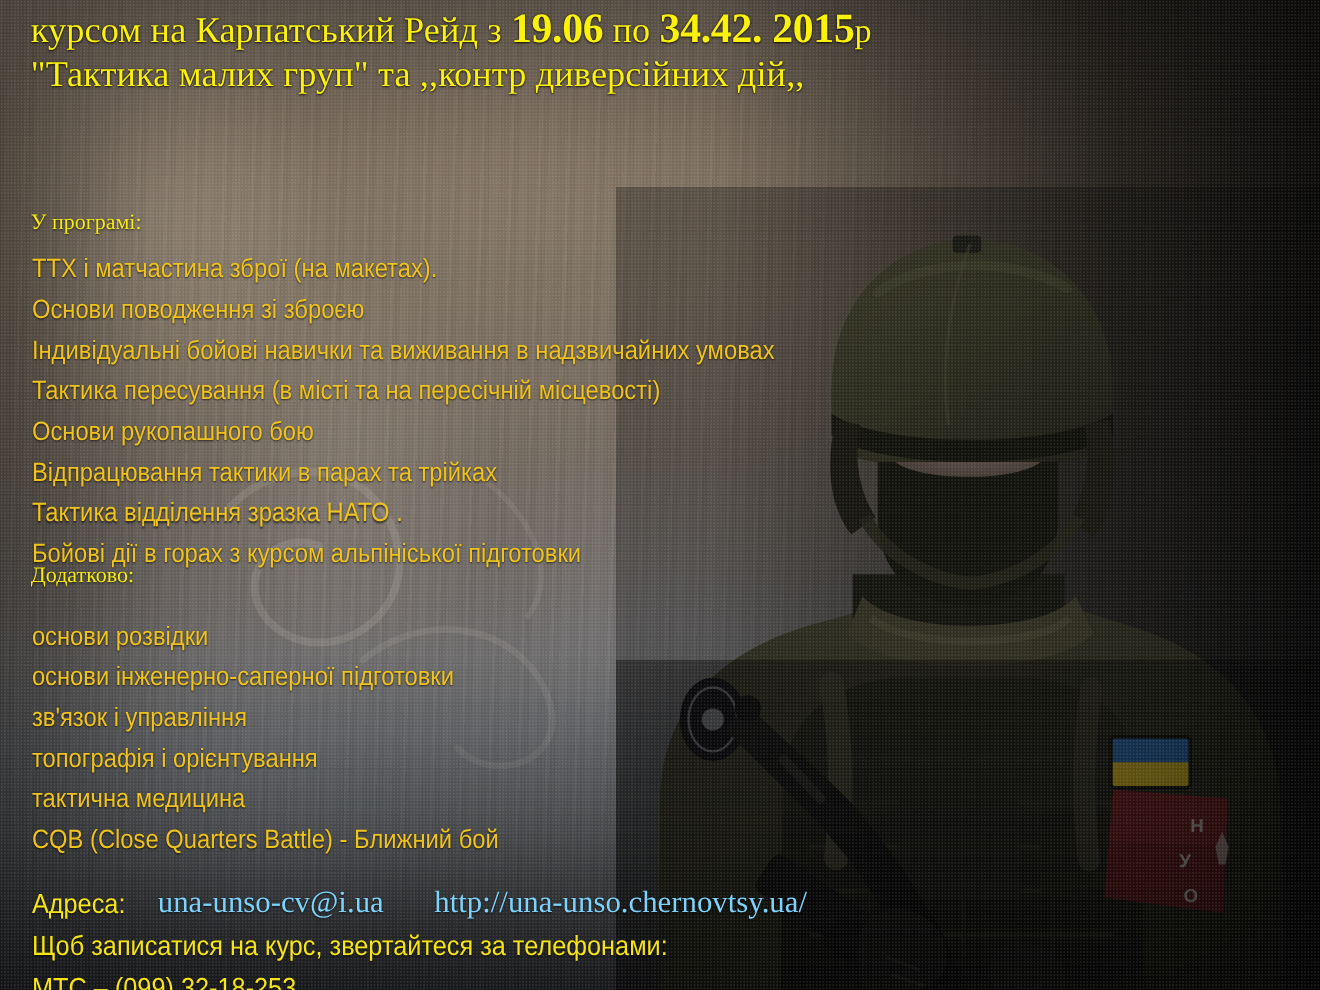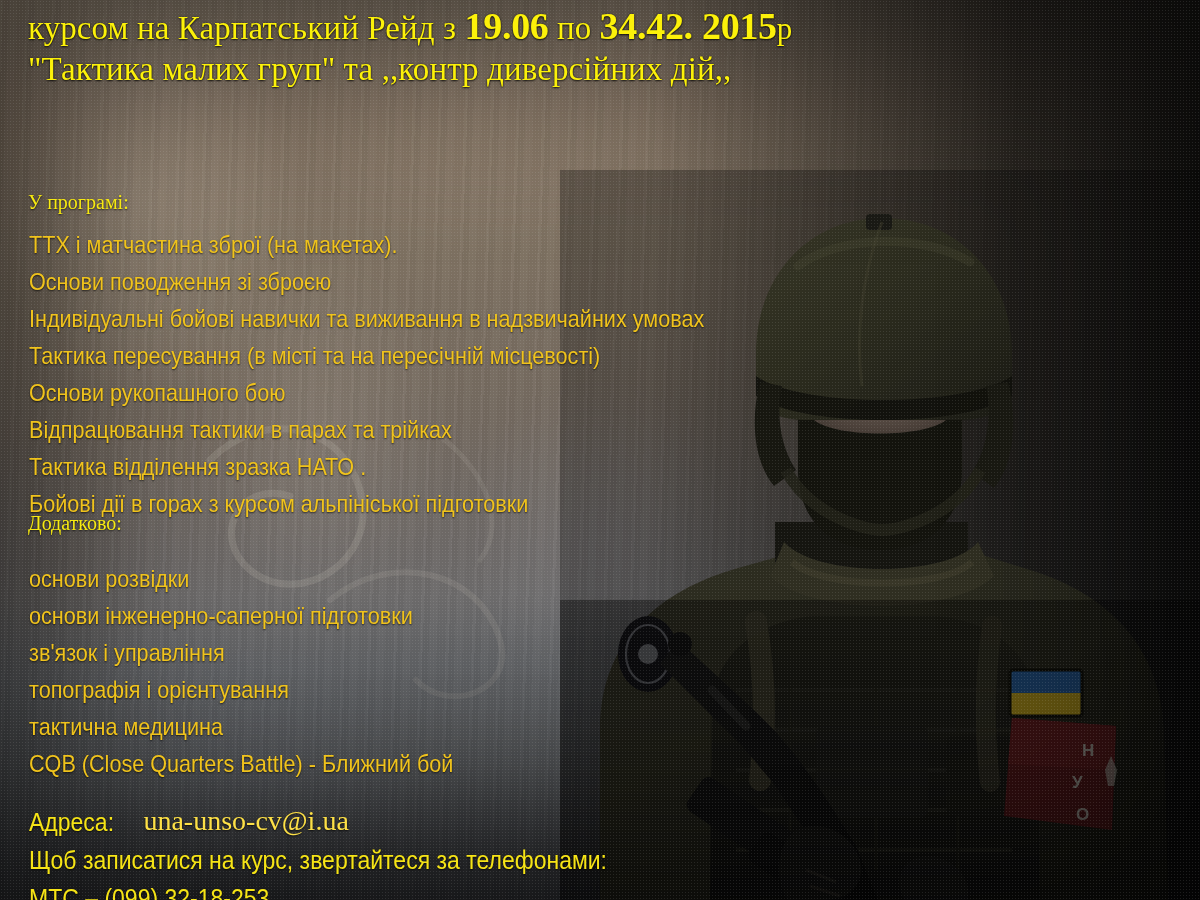--- a/index.html
+++ b/index.html
@@ -86,21 +86,21 @@
   .item{
     font-family:"Liberation Sans", sans-serif;
     color:#F0C31C;
     font-size:24px;
     transform:scaleX(.90);
     transform-origin:left center;
     text-shadow:0 1px 2px rgba(0,0,0,.68);
   }
   .contact-serif{
     font-family:"Liberation Serif", serif;
-    color:#fde047;
+    color:#7dd3fc;
     font-size:28px;
     text-shadow:0 1px 2px rgba(0,0,0,.7);
   }
   .contact-sans{
     font-family:"Liberation Sans", sans-serif;
     color:#F6E416;
     font-size:25px;
     transform:scaleX(.92);
     transform-origin:left center;
     text-shadow:0 1px 2px rgba(0,0,0,.7);
@@ -290,19 +290,20 @@
   <div class="txt item" style="left:29px;top:565px;">основи розвідки</div>
   <div class="txt item" style="left:29px;top:602px;">основи інженерно-саперної підготовки</div>
   <div class="txt item" style="left:29px;top:639px;">зв'язок і управління</div>
   <div class="txt item" style="left:29px;top:676px;">топографія і орієнтування</div>
   <div class="txt item" style="left:29px;top:713px;">тактична медицина</div>
   <div class="txt item" style="left:29px;top:750px;">CQB (Close Quarters Battle) - Ближний бой</div>
 
   <div class="row" style="left:29px;top:805px;">
     <span class="contact-sans" style="display:inline-block;">Адреса:</span>
     <span class="contact-serif" style="margin-left:22px;">una-unso-cv@i.ua</span>
+    <span class="contact-serif" style="margin-left:46px;">http://una-unso.chernovtsy.ua/</span>
   </div>
 
   <div class="txt contact-sans" style="left:29px;top:846px;">Щоб записатися на курс, звертайтеся за телефонами:</div>
 
   <div class="txt contact-sans" style="left:29px;top:884px;">МТС – (099) 32-18-253</div>
 
 </div>
 
 </body></html>

